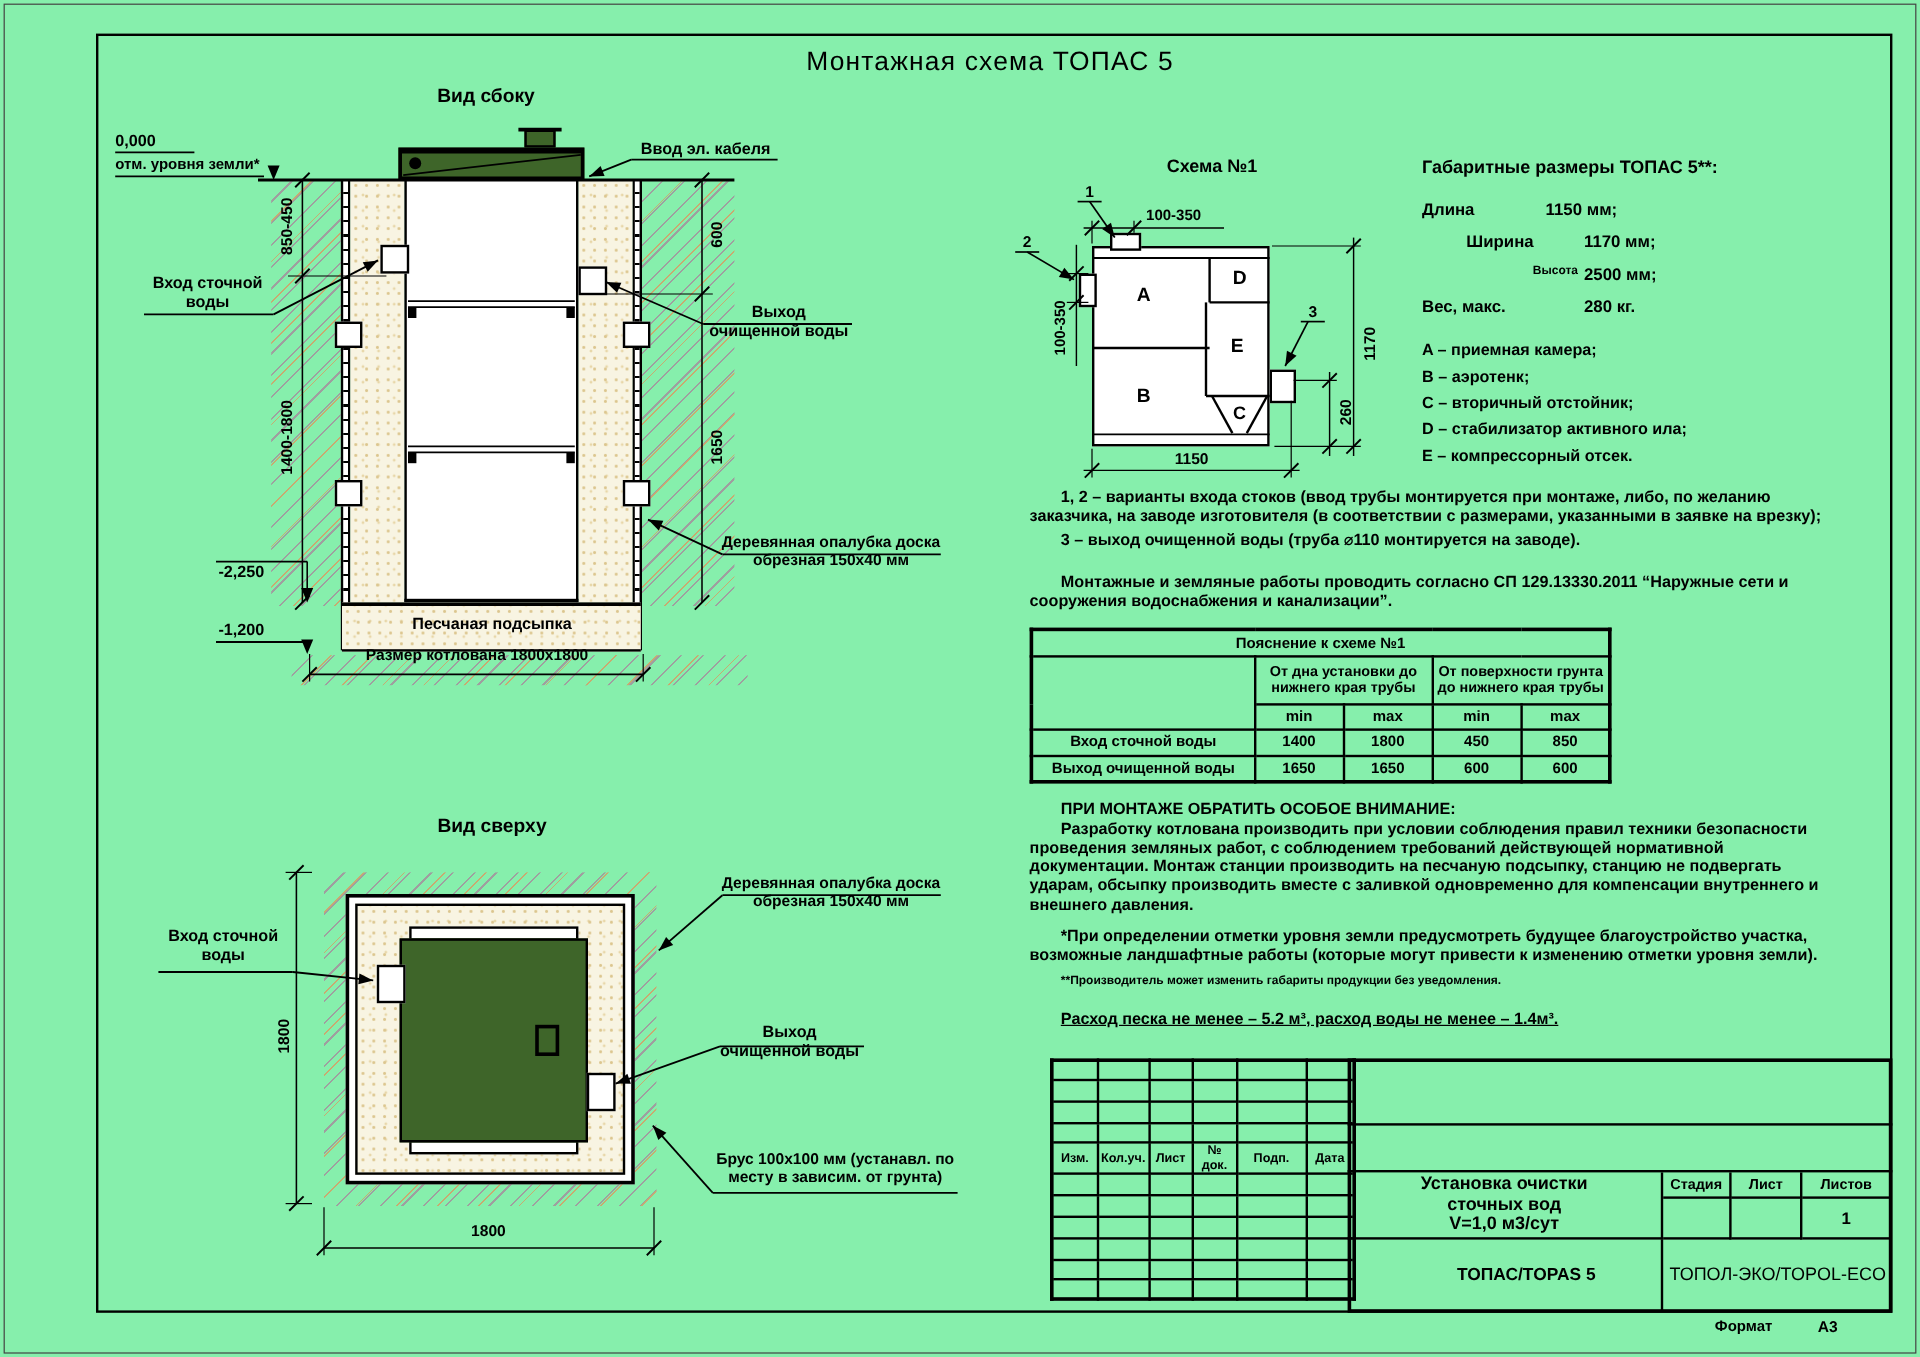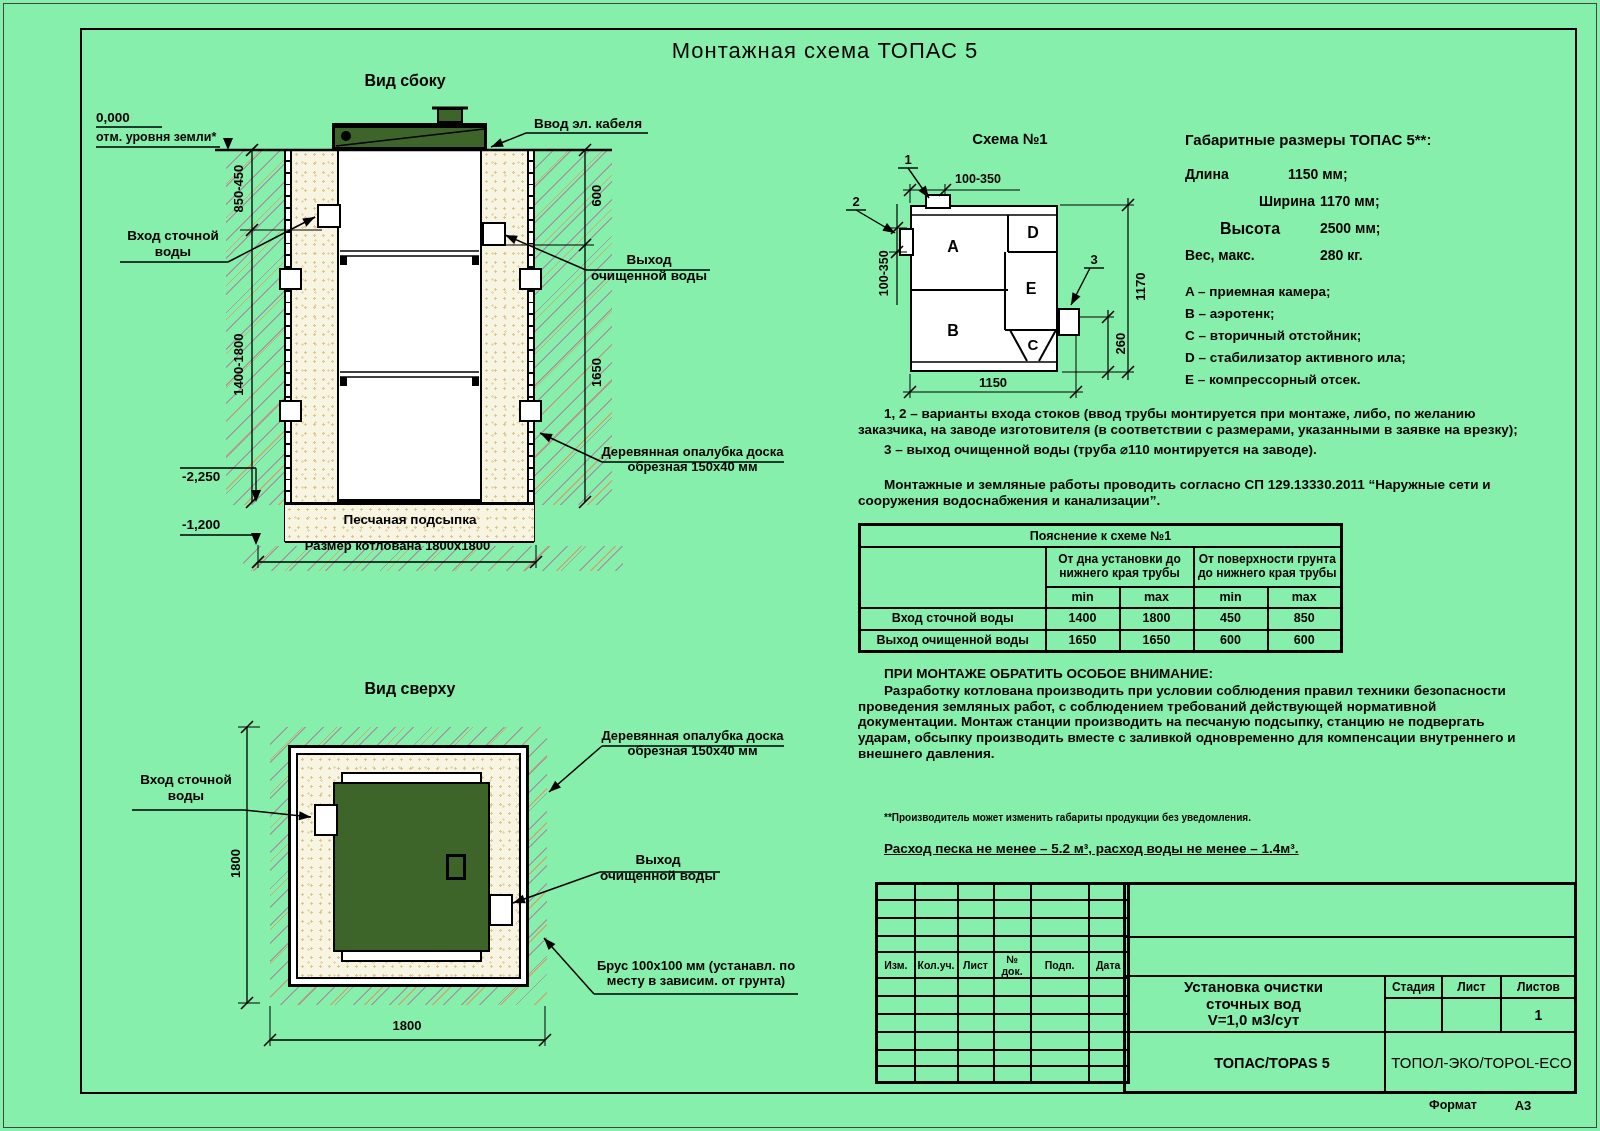--- a/index.html
+++ b/index.html
@@ -123,23 +123,23 @@
 
   <div class="lbl dim" style="left:938px;top:172px;width:80px;font-size:12.5px;">100-350</div>
   <div class="lbl dim rot" style="left:844px;top:266px;width:80px;font-size:12.5px;">100-350</div>
   <div class="lbl dim rot" style="left:1111px;top:279px;width:60px;">1170</div>
   <div class="lbl dim rot" style="left:1096px;top:336px;width:50px;">260</div>
   <div class="lbl dim" style="left:958px;top:375px;width:70px;">1150</div>
 
   <div class="lbl lbl-l" style="left:1185px;top:131px;width:370px;font-size:15px;text-align:left;">Габаритные размеры ТОПАС 5**:</div>
   <div class="lbl lbl-l" style="left:1185px;top:166px;width:130px;font-size:14px;text-align:left;">Длина</div>
   <div class="lbl lbl-l" style="left:1288px;top:166px;width:130px;font-size:14px;text-align:left;">1150 мм;</div>
-  <div class="lbl lbl-l" style="left:1185px;top:193px;width:130px;font-size:14px;text-align:right;">Ширина</div>
+  <div class="lbl lbl-l" style="left:1185px;top:193px;width:130px;font-size:14px;text-align:center;">Ширина</div>
   <div class="lbl lbl-l" style="left:1320px;top:193px;width:130px;font-size:14px;text-align:left;">1170 мм;</div>
-  <div class="lbl lbl-l" style="left:1185px;top:220px;width:130px;font-size:16px;text-align:center;">Высота</div>
+  <div class="lbl lbl-l" style="left:1185px;top:220px;width:130px;font-size:10px;text-align:right;">Высота</div>
   <div class="lbl lbl-l" style="left:1320px;top:220px;width:130px;font-size:14px;text-align:left;">2500 мм;</div>
   <div class="lbl lbl-l" style="left:1185px;top:247px;width:130px;font-size:14px;text-align:left;">Вес, макс.</div>
   <div class="lbl lbl-l" style="left:1320px;top:247px;width:130px;font-size:14px;text-align:left;">280 кг.</div>
 
   <div class="lbl lbl-l" style="left:1185px;top:284px;width:360px;font-size:13.5px;text-align:left;">A – приемная камера;</div>
   <div class="lbl lbl-l" style="left:1185px;top:306px;width:360px;font-size:13.5px;text-align:left;">B – аэротенк;</div>
   <div class="lbl lbl-l" style="left:1185px;top:328px;width:360px;font-size:13.5px;text-align:left;">C – вторичный отстойник;</div>
   <div class="lbl lbl-l" style="left:1185px;top:350px;width:360px;font-size:13.5px;text-align:left;">D – стабилизатор активного ила;</div>
   <div class="lbl lbl-l" style="left:1185px;top:372px;width:360px;font-size:13.5px;text-align:left;">E – компрессорный отсек.</div>
 
@@ -182,20 +182,21 @@
       <td>1650</td>
       <td>1650</td>
       <td>600</td>
       <td>600</td>
     </tr>
   </tbody>
     </table>
 
   <div class="lbl lbl-l" style="left:884px;top:666px;width:650px;font-size:13.5px;text-align:left;">ПРИ МОНТАЖЕ ОБРАТИТЬ ОСОБОЕ ВНИМАНИЕ:</div>
   <div class="lbl lbl-l" style="left:858px;top:683px;width:676px;font-size:13.5px;text-align:left;text-indent:26px;">Разработку котлована производить при условии соблюдения правил техники безопасности проведения земляных работ, с соблюдением требований действующей нормативной документации. Монтаж станции производить на песчаную подсыпку, станцию не подвергать ударам, обсыпку производить вместе с заливкой одновременно для компенсации внутреннего и внешнего давления.</div>
+  <div class="lbl lbl-l" style="left:858px;top:772px;width:680px;font-size:13.5px;text-align:left;text-indent:26px;">*При определении отметки уровня земли предусмотреть будущее благоустройство участка, возможные ландшафтные работы (которые могут привести к изменению отметки уровня земли).</div>
   <div class="lbl lbl-l" style="left:858px;top:812px;width:680px;font-size:10px;text-align:left;text-indent:26px;">**Производитель может изменить габариты продукции без уведомления.</div>
   <div class="lbl lbl-l" style="left:884px;top:841px;width:650px;font-size:13.5px;text-align:left;text-decoration:underline;">Расход песка не менее – 5.2 м³, расход воды не менее – 1.4м³.</div>
 
   <table class="grid mini" style="left:875px;top:882px;">
     <colgroup>
         <col style="width:38px">
         <col style="width:39px">
         <col style="width:36px">
         <col style="width:37px">
         <col style="width:58px">

